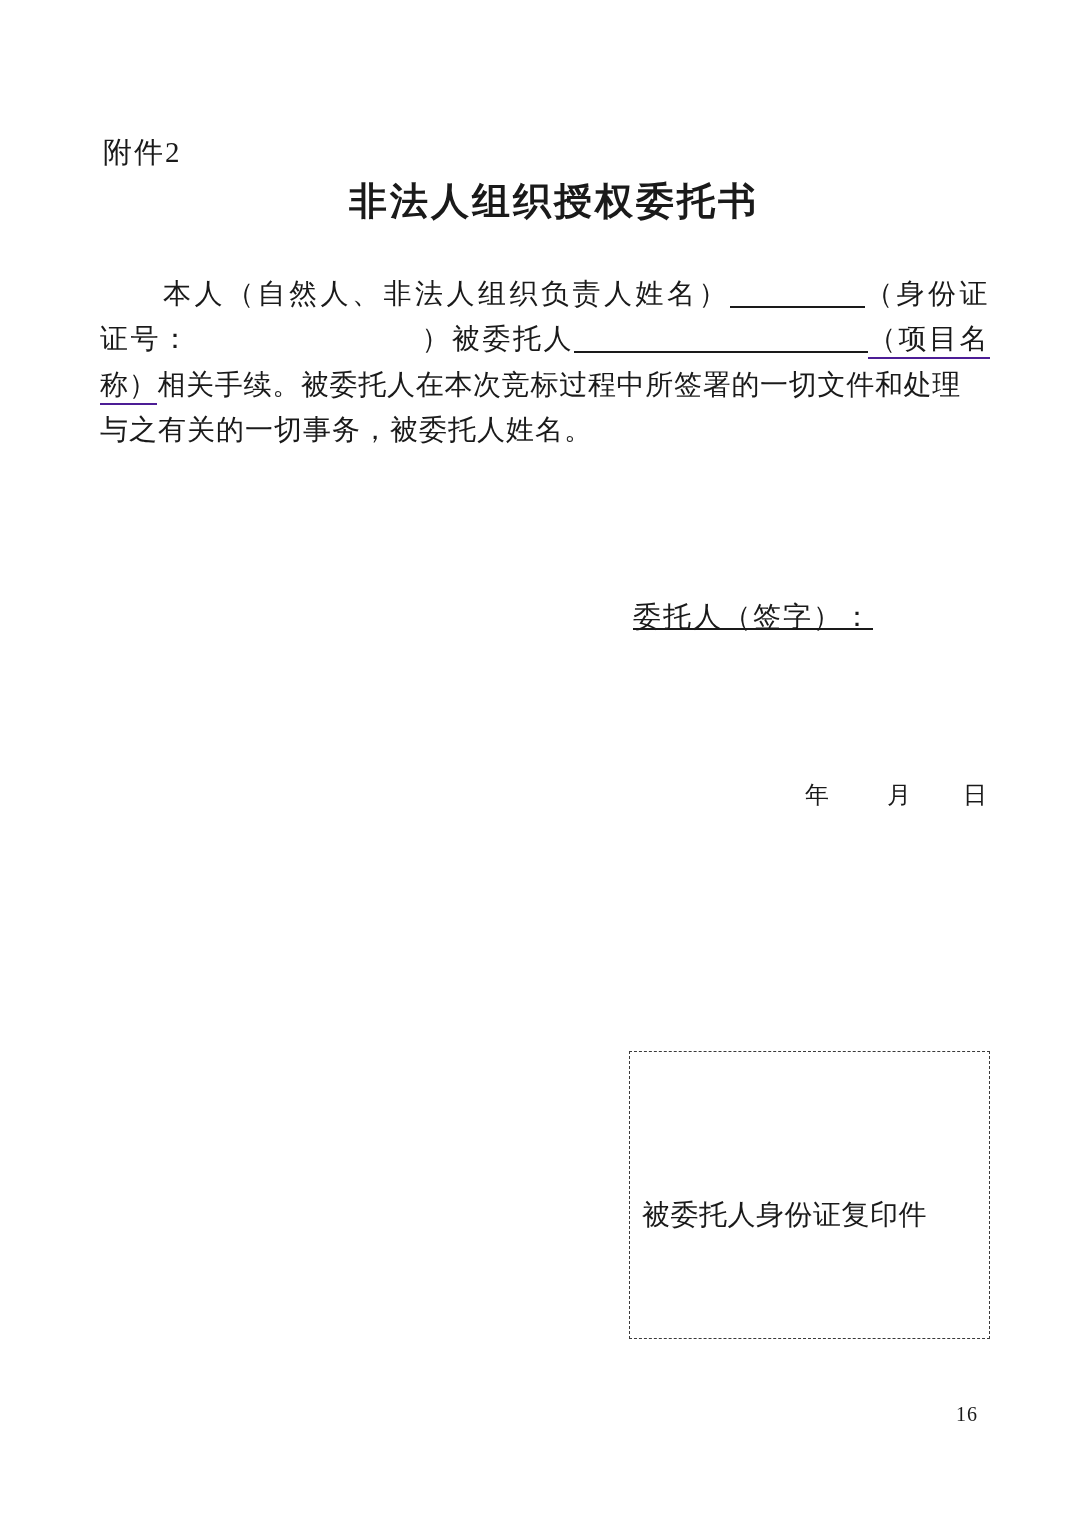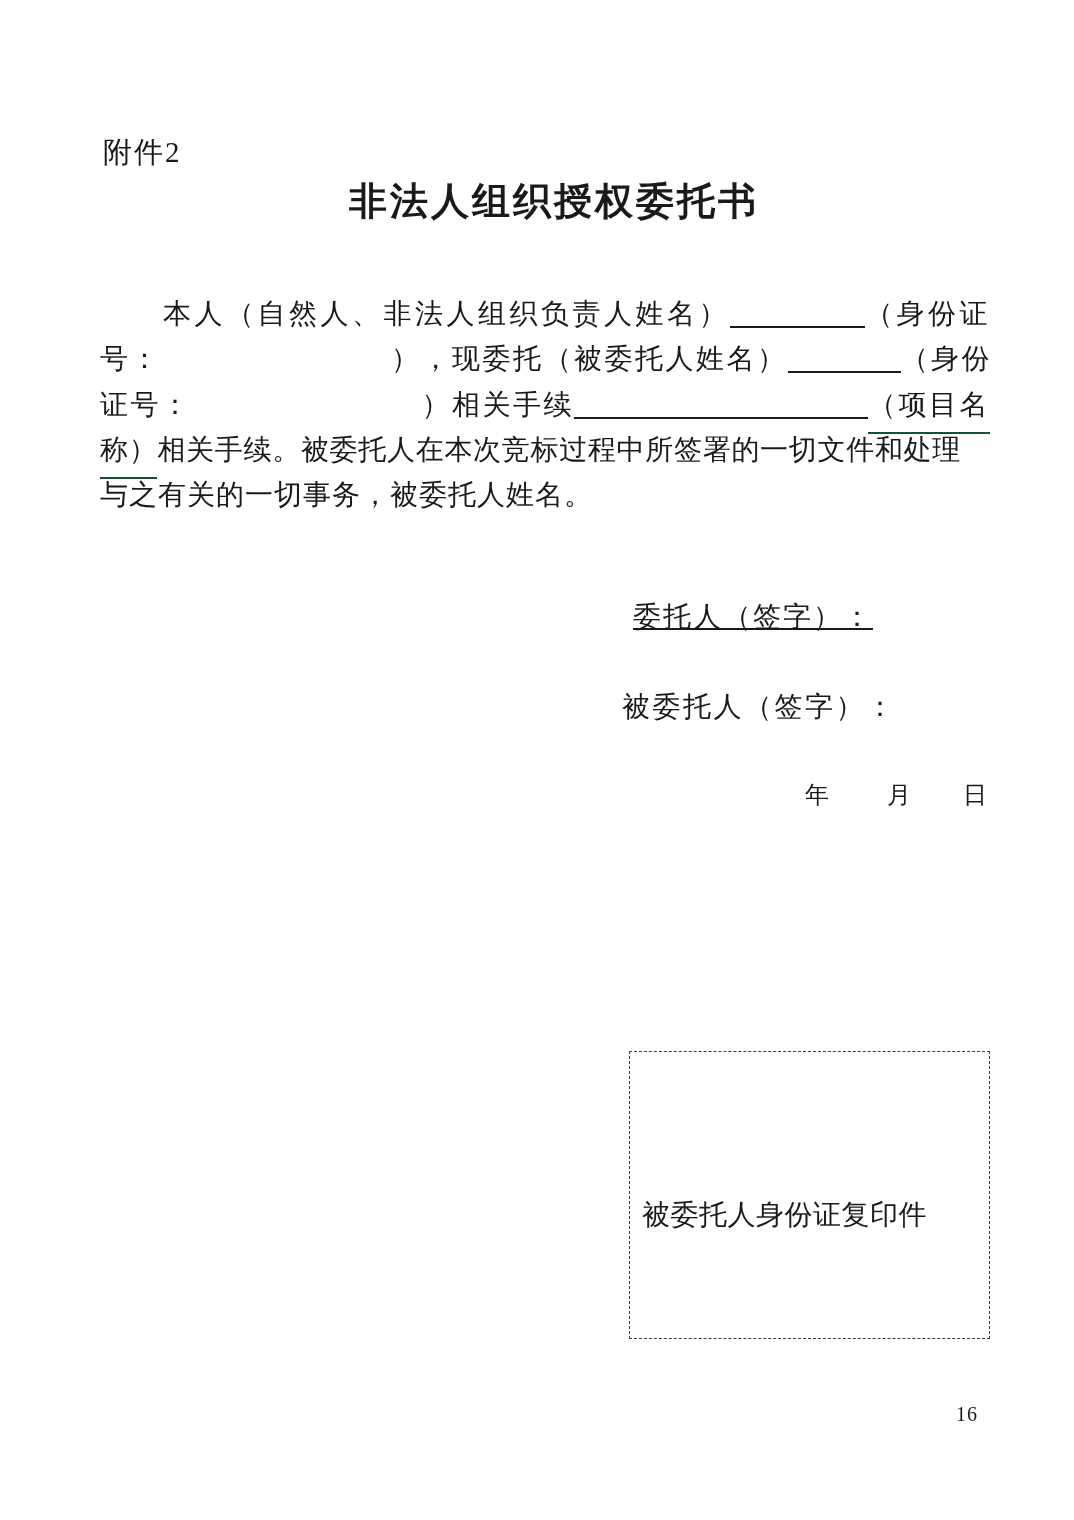--- a/index.html
+++ b/index.html
@@ -29,21 +29,21 @@
     font-size: 38px;
     font-weight: 700;
     letter-spacing: 3px;
     font-family: "Liberation Sans", "DejaVu Sans", sans-serif;
     margin-left: 17px;
   }
 
   
   .para {
     position: absolute;
-    left: 100px; top: 291px;
+    left: 100px; top: 271px;
     width: 900px;
     font-size: 28px;
   }
   .bl {
     height: 45.3px;
     line-height: 45.3px;
     white-space: nowrap;
   }
   .bl-0 { letter-spacing: 3.5px; padding-left: 63px; }
   .bl-1 { letter-spacing: 2.5px; }
@@ -53,22 +53,22 @@
 
   .seg-blank {
     display: inline-block;
     height: 20px;
     border-bottom: 2px solid #1a1a1a;
     vertical-align: baseline;
     margin-bottom: -5px;
   }
   .seg-space { display: inline-block; }
   .seg-utext {
-    border-bottom: 2px solid #14532d;
-    padding-bottom: 12px;
+    border-bottom: 2px solid #4c1d95;
+    padding-bottom: 3px;
   }
 
   
   .sig-principal { left: 633px; top: 603px; font-size: 28px; letter-spacing: 2px; text-decoration: underline; }
   .sig-agent     { left: 622px; top: 693px; font-size: 28px; letter-spacing: 2.5px; }
   .date-line     { left: 805px; top: 783px; font-size: 24px; }
   .date-line span { display: inline-block; }
   .date-month { margin-left: 52px; }
   .date-day   { margin-left: 46px; }
 
@@ -102,29 +102,27 @@
 <body>
 
 <div class="page">
 
   <div class="abs attachment">附件2</div>
 
   <div class="abs doc-title">非法人组织授权委托书</div>
 
   <div class="para">
     <div class="bl bl-0"><span class="seg seg-text">本人（自然人、非法人组织负责人姓名）</span><span class="seg seg-blank" style="width: 135px;"></span><span class="seg seg-text">（身份证</span></div>
-    <div class="bl bl-1"><span class="seg seg-text">号：</span><span class="seg seg-space" style="width: 230px;"></span><span class="seg seg-text">），现委托（被委托人姓名）</span><span class="seg seg-blank" style="width: 113px;"></span><span class="seg seg-text">（身份</span></div>
-    <div class="bl bl-2"><span class="seg seg-text">证号：</span><span class="seg seg-space" style="width: 230px;"></span><span class="seg seg-text">）相关手续</span><span class="seg seg-blank" style="width: 294px;"></span><span class="seg seg-utext">（项目名</span></div>
+    <div class="bl bl-2"><span class="seg seg-text">证号：</span><span class="seg seg-space" style="width: 230px;"></span><span class="seg seg-text">）被委托人</span><span class="seg seg-blank" style="width: 294px;"></span><span class="seg seg-utext">（项目名</span></div>
     <div class="bl bl-3"><span class="seg seg-utext">称）</span><span class="seg seg-text">相关手续。被委托人在本次竞标过程中所签署的一切文件和处理</span></div>
     <div class="bl bl-4"><span class="seg seg-text">与之有关的一切事务，被委托人姓名。</span></div>
   </div>
 
   <div class="abs sig-principal">委托人（签字）：</div>
 
-  <div class="abs sig-agent">被委托人（签字）：</div>
 
   <div class="abs date-line">
     <span class="date-year">年</span>
     <span class="date-month">月</span>
     <span class="date-day">日</span>
   </div>
 
 
   <div class="id-box id-box-right">
     <div class="id-box-label">被委托人身份证复印件</div>

